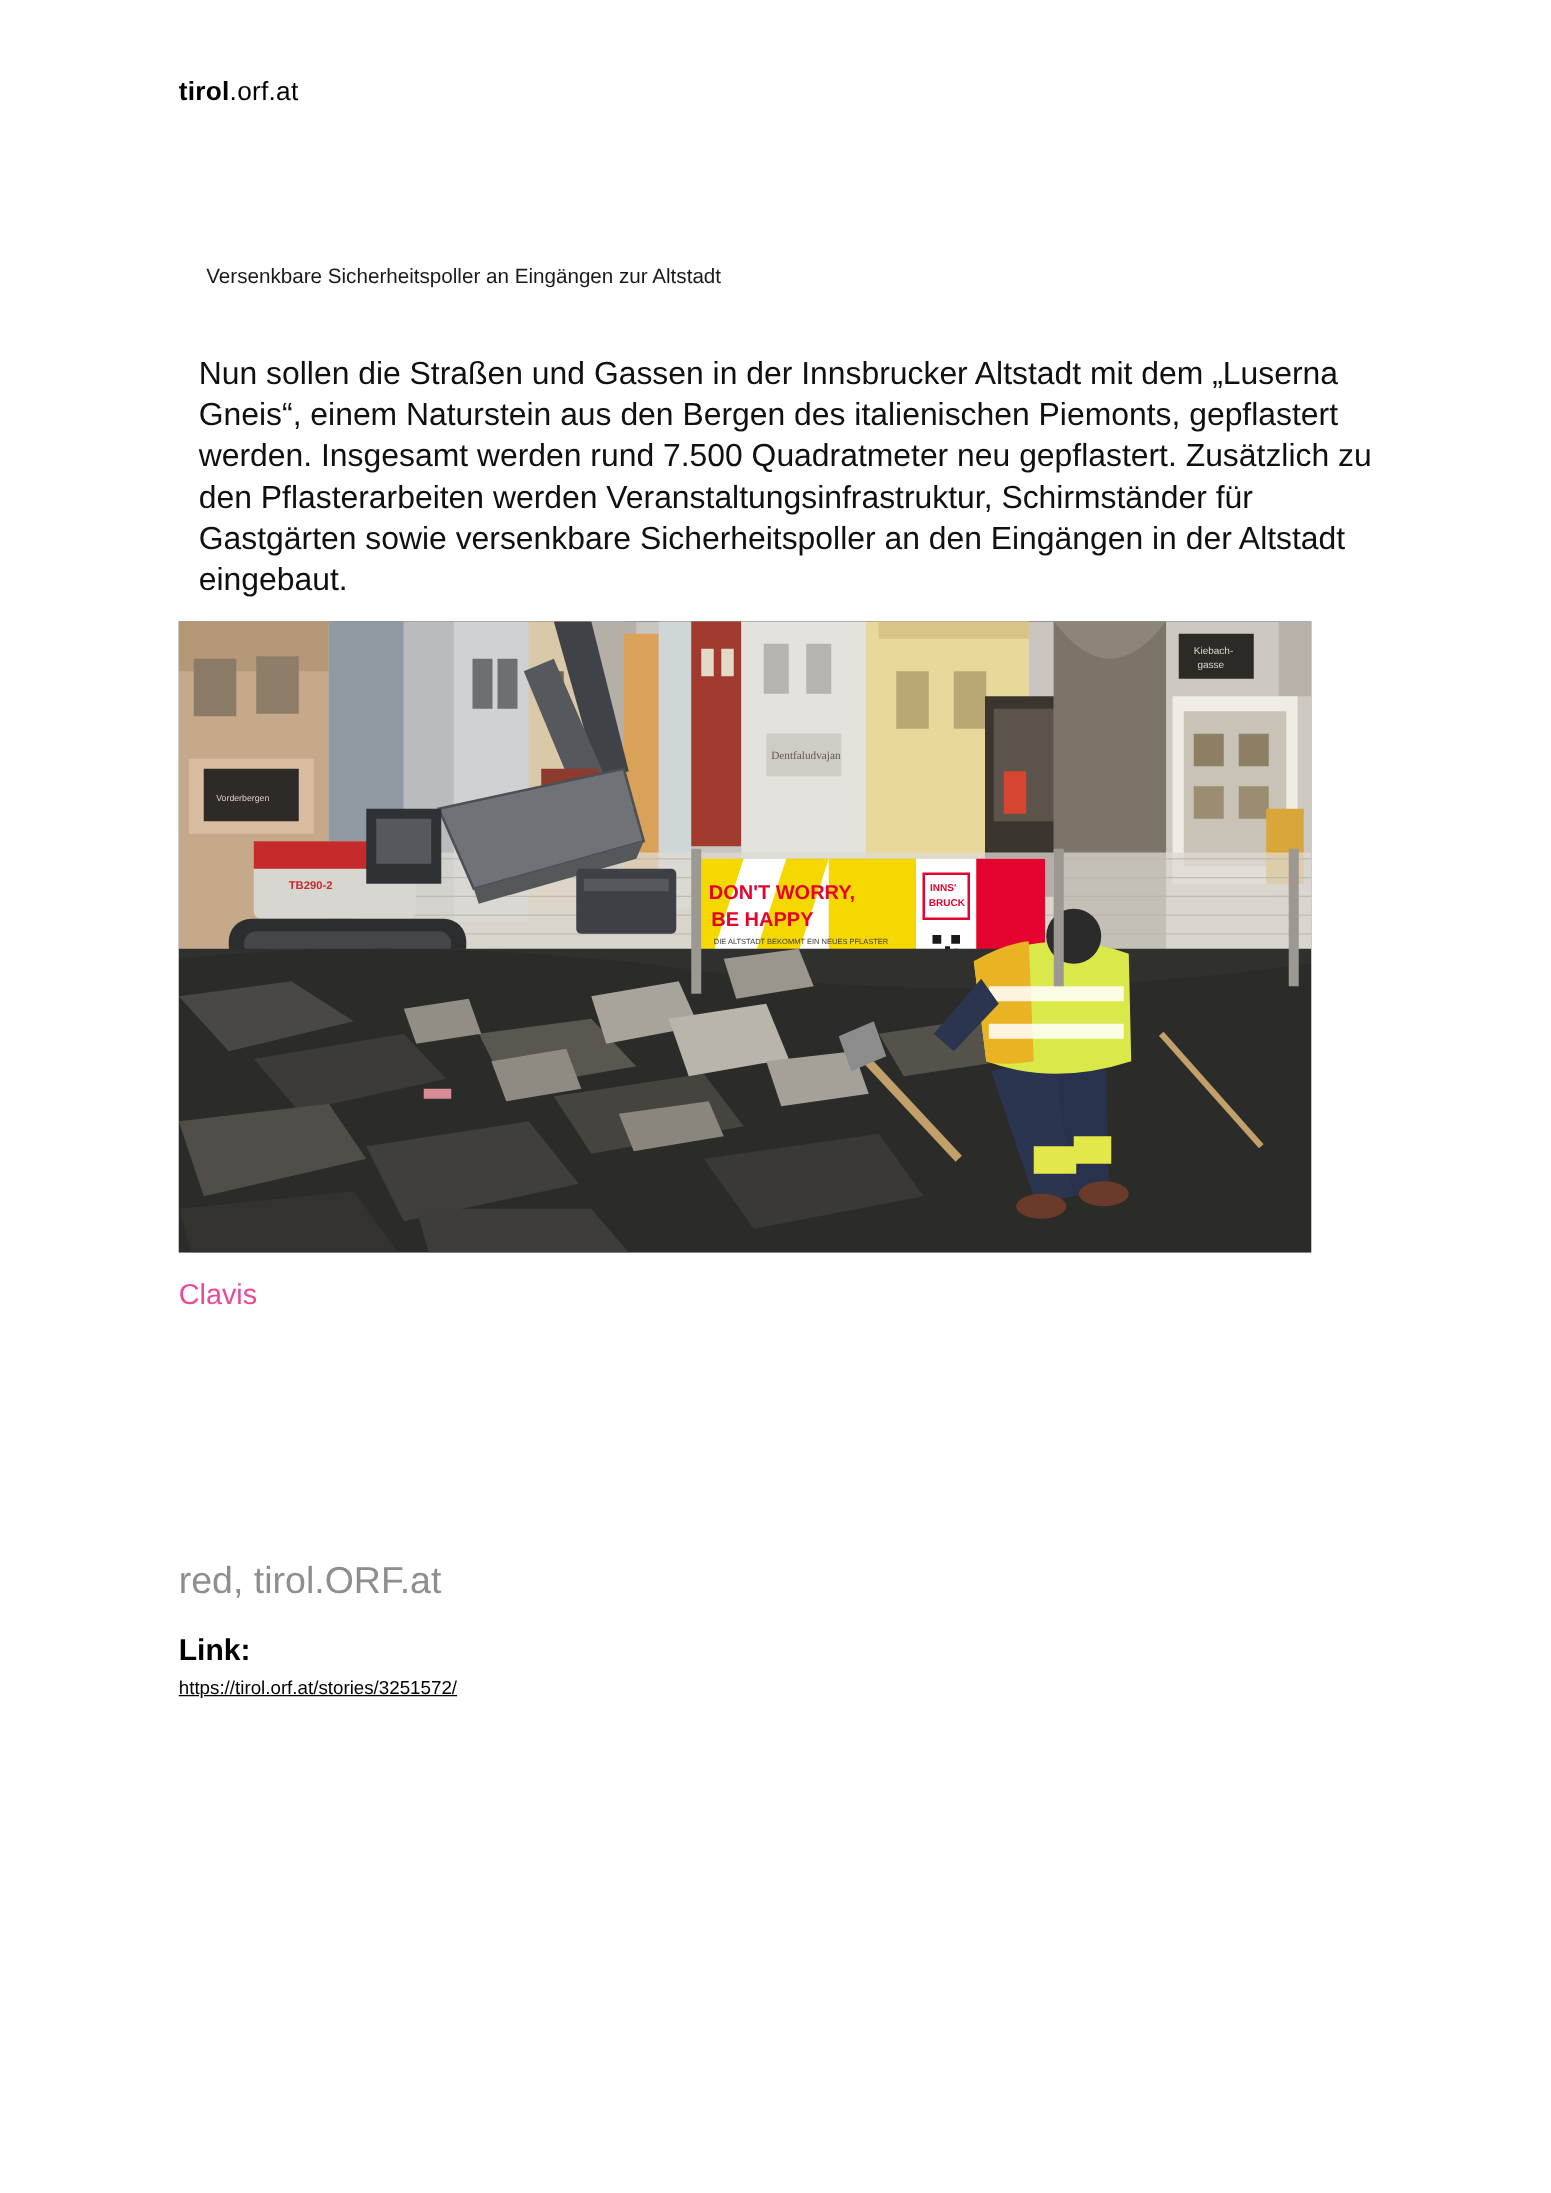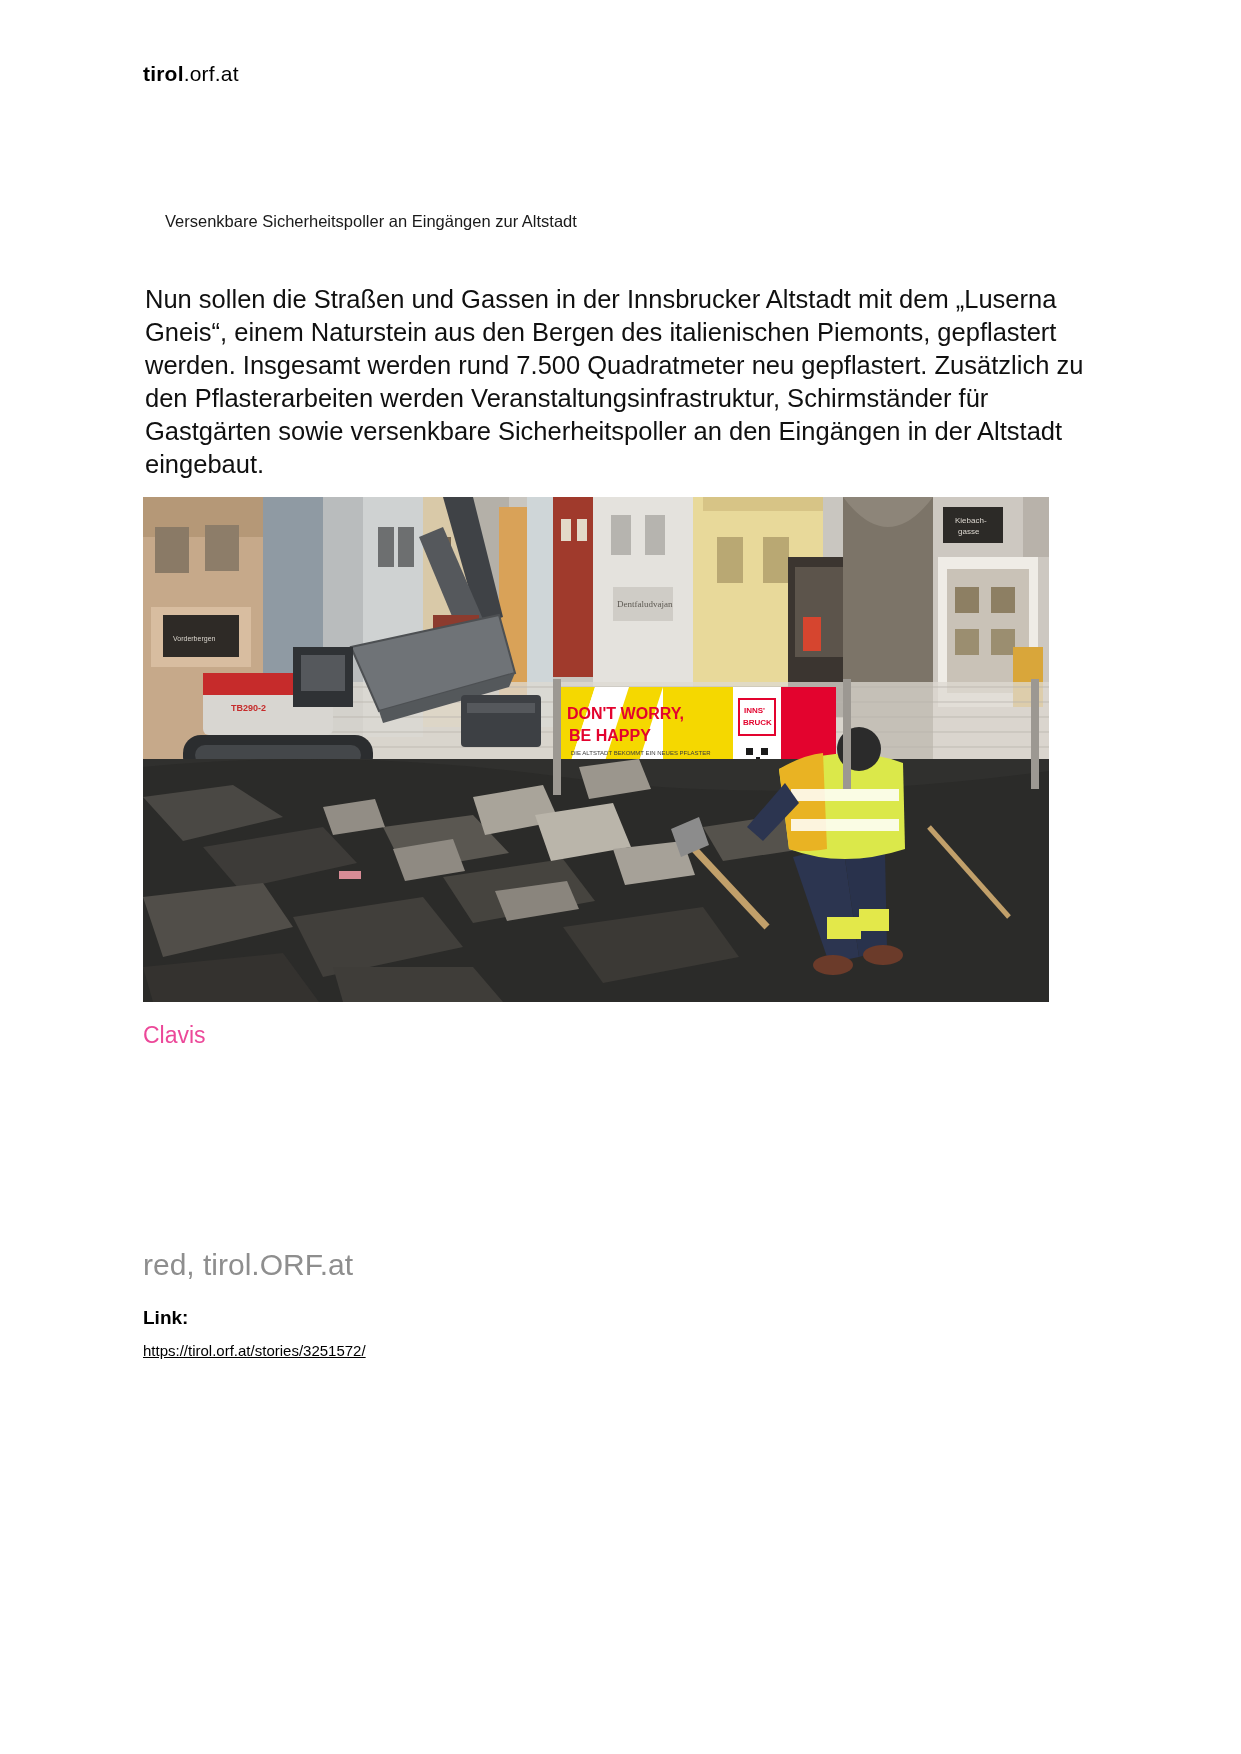--- a/index.html
+++ b/index.html
@@ -36,21 +36,21 @@
     position: absolute;
     left: 145px;
     top: 212px;
     font-size: 16.5px;
     color: #1a1a1a;
     margin-left: 20px;
   }
 
   .lead {
     position: absolute;
-    left: 145px;
+    left: 159px;
     top: 283px;
     width: 940px;
     font-size: 25.5px;
     line-height: 33px;
     color: #101010;
   }
 
   .photo {
     position: absolute;
     left: 143px;
@@ -85,21 +85,21 @@
     left: 143px;
     top: 1248px;
     font-size: 30px;
     color: #8e8e8e;
   }
 
   .link-label {
     position: absolute;
     left: 143px;
     top: 1307px;
-    font-size: 19px;
+    font-size: 24px;
     font-weight: bold;
     color: #000;
   }
   .link-url {
     position: absolute;
     left: 143px;
     top: 1342px;
     font-size: 15px;
     color: #000000;
     text-decoration: underline;

